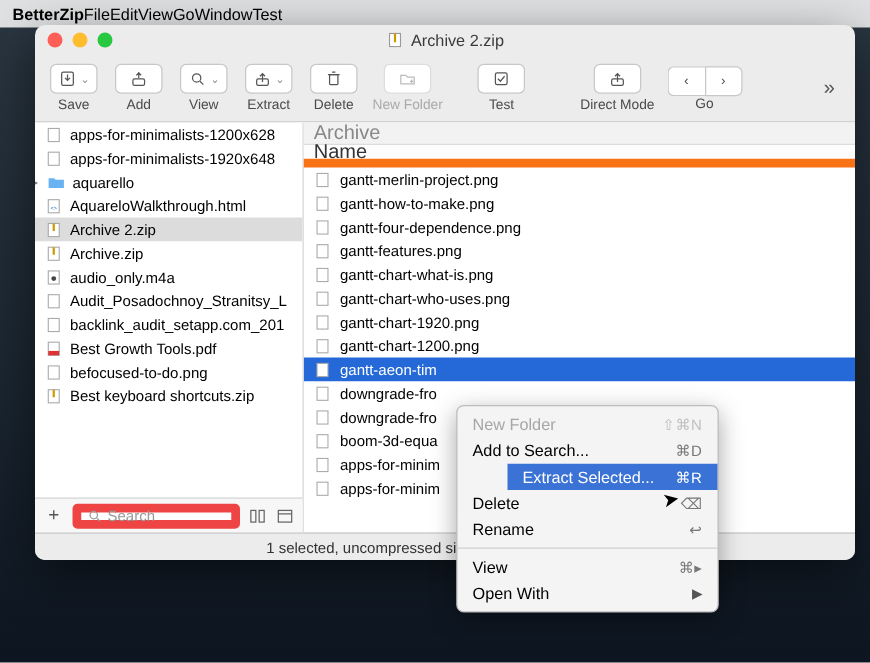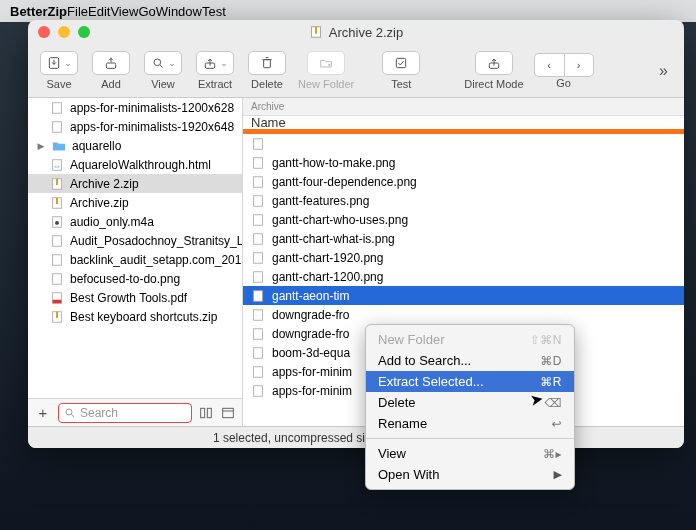--- a/index.html
+++ b/index.html
@@ -89,39 +89,39 @@
 .toolbar .overflow { margin-left:auto; padding-right:10px; font-size:16px; color:#555;}
 
 
 .body { flex:1; display:flex; overflow:hidden; background:#fff; }
 .sidebar {
   width: 215px; border-right:1px solid #d6d6d6; background:#fff;
   display:flex; flex-direction:column;
 }
 .filelist { flex:1; overflow:hidden; }
 .frow {
-  display:flex; align-items:center; height:19px; padding-left:22px; gap:6px;
+  display:flex; align-items:center; height:19px; padding-left:8px; gap:6px;
   font-size:12px; white-space:nowrap; overflow:hidden;
 }
 .frow.sel { background:#dcdcdc; }
 .frow .tri { width:10px; text-align:center; color:#7a7a7a; font-size:9px; margin-left:-14px;}
 .frow .fico { width:14px; height:14px; flex-shrink:0; }
 
 
 .sb-bot {
   height:28px; border-top:1px solid #d6d6d6; display:flex; align-items:center; padding:0 6px; gap:6px; background:#f7f7f7;
 }
 .sb-bot .plus { width:18px; text-align:center; font-size:15px; color:#555;}
-.sb-bot .search { flex:1; display:flex; align-items:center; border:1px solid #ef4444; border-radius:4px; height:20px; padding:0 5px; background:#fff; color:#999; font-size:12px; gap:4px;}
+.sb-bot .search { flex:1; display:flex; align-items:center; border:7px solid #ef4444; border-radius:4px; height:20px; padding:0 5px; background:#fff; color:#999; font-size:12px; gap:4px;}
 .sb-bot .extra { width:16px; height:16px; color:#666; }
 
 
 .content { flex:1; display:flex; flex-direction:column; }
-.pathbar { height:18px; background:#f2f2f2; border-bottom:1px solid #ddd; font-size:10px; color:#888; padding-left:8px; display:flex; align-items:center;}
-.colhdr { height:18px; border-bottom:5px solid #f97316; font-size:13px; color:#333; padding-left:8px; display:flex; align-items:center; background:#fdfdfd;}
+.pathbar { height:18px; background:#f2f2f2; border-bottom:1px solid #ddd; font-size:16px; color:#888; padding-left:8px; display:flex; align-items:center;}
+.colhdr { height:18px; border-bottom:7px solid #f97316; font-size:16px; color:#333; padding-left:8px; display:flex; align-items:center; background:#fdfdfd;}
 .clist { flex:1; overflow:hidden; }
 .crow { display:flex; align-items:center; height:19px; padding-left:8px; gap:7px; font-size:12px; }
 .crow.sel { background:#2569d8; color:#fff;text-align:right; }
 .crow .cico { width:14px; height:14px; flex-shrink:0; }
 
 
 .status {
   height:22px; border-top:1px solid #c9c9c9; background:#ececec;
   display:flex; align-items:center; justify-content:center; font-size:12px; color:#333;
 }
@@ -139,21 +139,21 @@
   font-size:13px;
   z-index: 50;
 }
 .ctxitem {
   display:flex; align-items:center; height:21px; padding:0 12px;
 }
 .ctxitem .lbl { flex:1; }
 .ctxitem .sc { color:#777; font-size:12px; letter-spacing:0.5px;}
 .ctxitem.disabled { color:#a6a6a6; }
 .ctxitem.disabled .sc { color:#c0c0c0; }
-.ctxitem.sel { background:#3a72d6; color:#fff; }
+.ctxitem.sel { background:#3a72d6; color:#fff;margin-left:40px; }
 .ctxitem.sel .sc { color:#fff; }
 .ctxsep { height:1px; background:#d0d0d0; margin:4px 0; }
 .ctxitem .sub { color:#555; font-size:11px;}
 .cursor {
   position:absolute; left:530px; top:390px;
   font-size:16px; color:#000; z-index:60;
   transform: rotate(-10deg);
 }
 </style>
 </head>
@@ -332,29 +332,29 @@
           </div>
           <div class="frow">
             <span class="fico"><svg viewBox="0 0 16 16" width="14" height="14">
                 <rect x="3" y="2" width="10" height="12" fill="#fff" stroke="#aaa"></rect>
               </svg></span>
             <span>backlink_audit_setapp.com_201</span>
           </div>
           <div class="frow">
             <span class="fico"><svg viewBox="0 0 16 16" width="14" height="14">
                 <rect x="3" y="2" width="10" height="12" fill="#fff" stroke="#aaa"></rect>
+                <rect x="3" y="10" width="10" height="4" fill="#d33"></rect>
+              </svg></span>
+            <span>Best Growth Tools.pdf</span>
+          </div>
+          <div class="frow">
+            <span class="fico"><svg viewBox="0 0 16 16" width="14" height="14">
+                <rect x="3" y="2" width="10" height="12" fill="#fff" stroke="#aaa"></rect>
               </svg></span>
             <span>befocused-to-do.png</span>
-          </div>
-          <div class="frow">
-            <span class="fico"><svg viewBox="0 0 16 16" width="14" height="14">
-                <rect x="3" y="2" width="10" height="12" fill="#fff" stroke="#aaa"></rect>
-                <rect x="3" y="10" width="10" height="4" fill="#d33"></rect>
-              </svg></span>
-            <span>Best Growth Tools.pdf</span>
           </div>
           <div class="frow">
             <span class="fico"><svg viewBox="0 0 16 16" width="14" height="14">
                 <rect x="3" y="2" width="10" height="12" fill="#fff" stroke="#aaa"></rect>
                 <line x1="8" y1="2" x2="8" y2="9" stroke="#c90" stroke-width="2"></line>
               </svg></span>
             <span>Best keyboard shortcuts.zip</span>
           </div>
         </div>
       <div class="sb-bot">
@@ -377,20 +377,21 @@
       </div>
     </div>
     <div class="content">
       <div class="pathbar">Archive</div>
       <div class="colhdr">Name</div>
       <div class="clist" id="content-list">
           <div class="crow">
             <span class="cico"><svg viewBox="0 0 16 16" width="14" height="14">
                 <rect x="3" y="2" width="10" height="12" fill="#fff" stroke="#aaa"></rect>
               </svg></span>
+            <span>gantt-merlin-project.png</span>
           </div>
           <div class="crow">
             <span class="cico"><svg viewBox="0 0 16 16" width="14" height="14">
                 <rect x="3" y="2" width="10" height="12" fill="#fff" stroke="#aaa"></rect>
               </svg></span>
             <span>gantt-how-to-make.png</span>
           </div>
           <div class="crow">
             <span class="cico"><svg viewBox="0 0 16 16" width="14" height="14">
                 <rect x="3" y="2" width="10" height="12" fill="#fff" stroke="#aaa"></rect>
@@ -400,27 +401,27 @@
           <div class="crow">
             <span class="cico"><svg viewBox="0 0 16 16" width="14" height="14">
                 <rect x="3" y="2" width="10" height="12" fill="#fff" stroke="#aaa"></rect>
               </svg></span>
             <span>gantt-features.png</span>
           </div>
           <div class="crow">
             <span class="cico"><svg viewBox="0 0 16 16" width="14" height="14">
                 <rect x="3" y="2" width="10" height="12" fill="#fff" stroke="#aaa"></rect>
               </svg></span>
+            <span>gantt-chart-what-is.png</span>
+          </div>
+          <div class="crow">
+            <span class="cico"><svg viewBox="0 0 16 16" width="14" height="14">
+                <rect x="3" y="2" width="10" height="12" fill="#fff" stroke="#aaa"></rect>
+              </svg></span>
             <span>gantt-chart-who-uses.png</span>
-          </div>
-          <div class="crow">
-            <span class="cico"><svg viewBox="0 0 16 16" width="14" height="14">
-                <rect x="3" y="2" width="10" height="12" fill="#fff" stroke="#aaa"></rect>
-              </svg></span>
-            <span>gantt-chart-what-is.png</span>
           </div>
           <div class="crow">
             <span class="cico"><svg viewBox="0 0 16 16" width="14" height="14">
                 <rect x="3" y="2" width="10" height="12" fill="#fff" stroke="#aaa"></rect>
               </svg></span>
             <span>gantt-chart-1920.png</span>
           </div>
           <div class="crow">
             <span class="cico"><svg viewBox="0 0 16 16" width="14" height="14">
                 <rect x="3" y="2" width="10" height="12" fill="#fff" stroke="#aaa"></rect>

